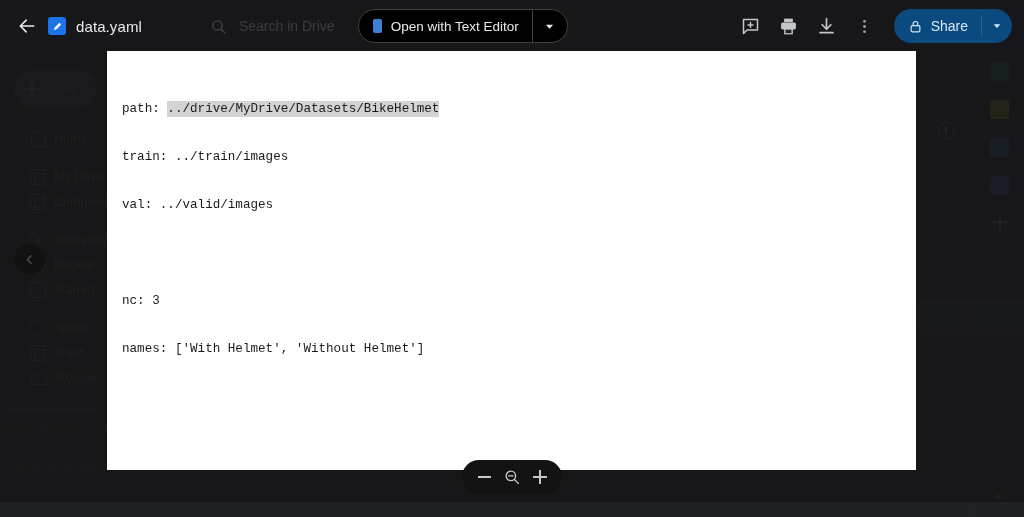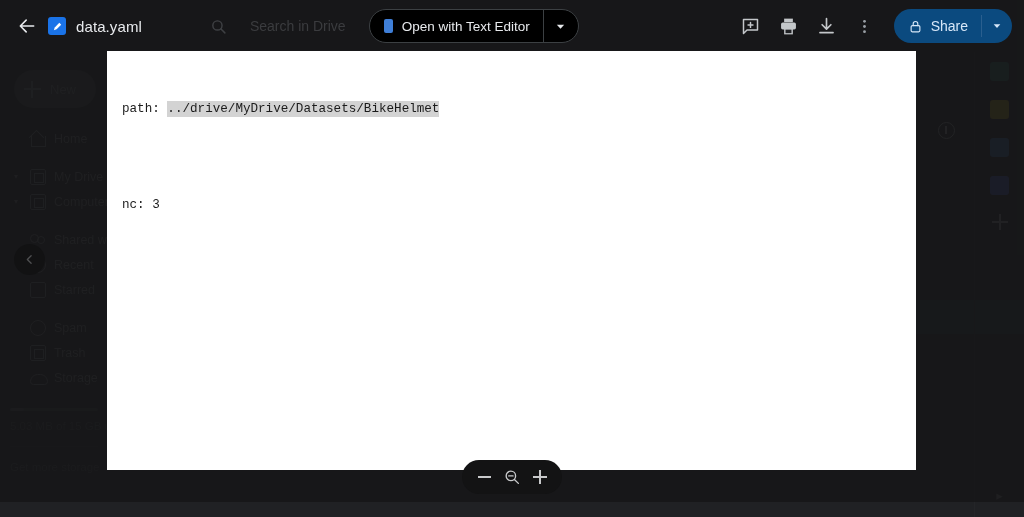--- a/index.html
+++ b/index.html
@@ -209,21 +209,21 @@
     color: #e8eaed;
     font-size: 15px;
     margin-left: 10px;
     white-space: nowrap;
     letter-spacing: .1px;
   }
 
   .search-wrap {
     display: flex; align-items: center;
     margin-left: 68px;
-    gap: 23px;
+    gap: 12px;
     flex: none;
   }
   .search-wrap .s-ico { opacity: .30; }
   .search-placeholder {
     color: #3b3c3f; font-size: 14px; white-space: nowrap;
   }
 
   .open-with {
     margin-left: 23px;
     height: 34px;
@@ -536,22 +536,25 @@
         <svg width="10" height="10" viewBox="0 0 24 24">
           <path d="M4 8 L12 17 L20 8" fill="#d7e7f8"></path>
         </svg>
       </div>
     </div>
   </div>
 
   <div class="doc-page">
     <div class="doc-body">
       <div class="doc-line"><span>path: </span><span class="hl">../drive/MyDrive/Datasets/BikeHelmet</span></div>
+      <div class="doc-line">train: ../train/images</div>
+      <div class="doc-line">val: ../valid/images</div>
       <div class="doc-line">&nbsp;</div>
       <div class="doc-line">nc: 3</div>
+      <div class="doc-line">names: ['With Helmet', 'Without Helmet']</div>
     </div>
   </div>
 
   <div class="zoom-bar">
     <div class="zb">
       <span class="minus"></span>
     </div>
     <div class="zb">
       <svg width="18" height="18" viewBox="0 0 24 24">
         <circle cx="10.5" cy="10.5" r="6.3" fill="none" stroke="#c8c9cb" stroke-width="1.8"></circle>

